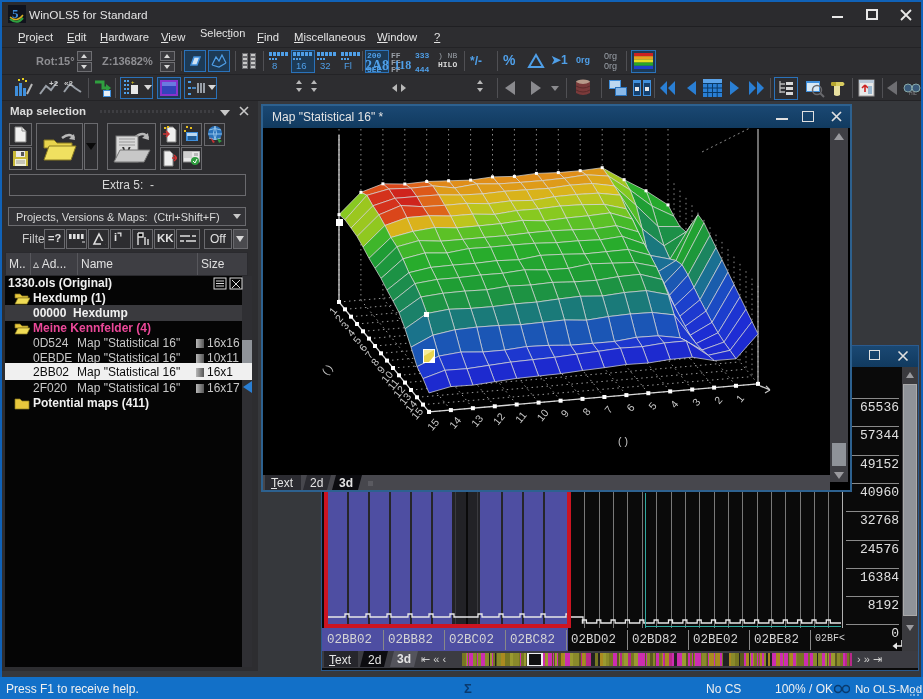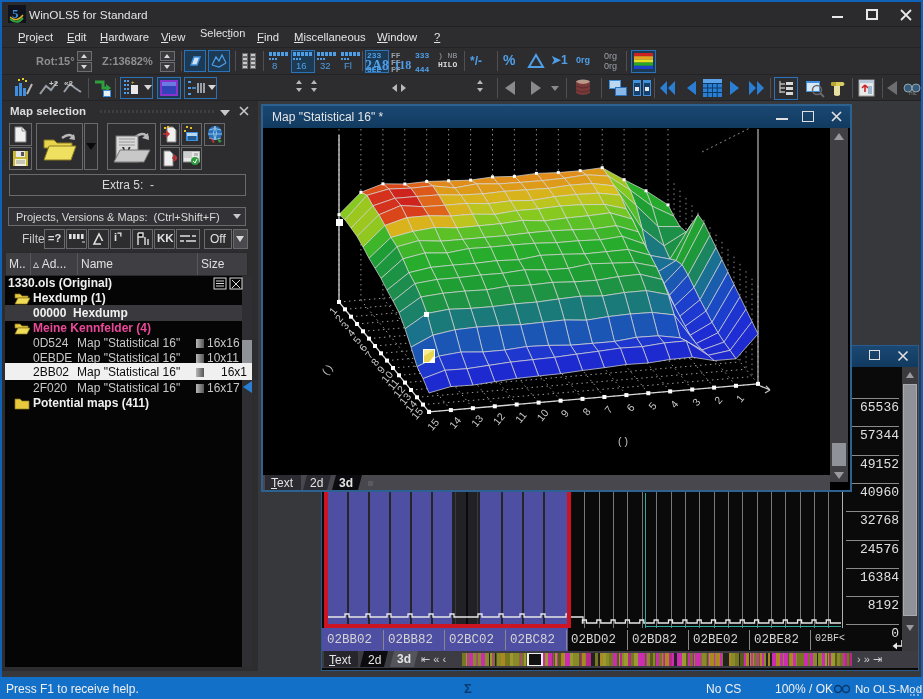--- a/index.html
+++ b/index.html
@@ -120,21 +120,21 @@
       <rect x="12" y="0" width="3" height="4"></rect>
       <rect x="16" y="0" width="3" height="4"></rect>
 <rect x="0" y="6" width="2" height="2"></rect>
       <rect x="3" y="6" width="2" height="2"></rect>
       <rect x="6" y="6" width="2" height="2"></rect>
     </g>
   </svg>
 <div class="abs" style="left:344px;top:60px;font-size:9.5px;color:#4f9fe8">Fl</div>
 <div class="abs" style="left:362px;top:51px;width:1px;height:20px;background:#505054"></div>
 <div class="abs" style="left:365px;top:50px;width:24px;height:23px;border:1px solid #2a72ba;background:#1d3a55"></div>
-<div class="abs" style="left:367px;top:51px;font-size:8px;font-weight:bold;color:#4f9fe8;font-family:Liberation Mono,monospace">233</div>
+<div class="abs" style="left:367px;top:51px;font-size:8px;font-weight:bold;color:#4f9fe8;font-family:Liberation Mono,monospace">200</div>
 <div class="abs" style="left:365px;top:58px;font-size:14px;font-weight:bold;color:#4f9fe8;font-family:Liberation Serif, serif">2A8</div>
 <div class="abs" style="left:367px;top:65px;font-size:8px;font-weight:bold;color:#4f9fe8;font-family:Liberation Mono,monospace">3EE</div>
 <div class="abs" style="left:391px;top:51px;font-size:8px;font-weight:bold;color:#9aa0a8;font-family:Liberation Mono,monospace">FF</div>
 <div class="abs" style="left:391px;top:58px;font-size:8px;font-weight:bold;color:#9aa0a8;font-family:Liberation Mono,monospace">FF</div>
 <div class="abs" style="left:391px;top:65px;font-size:8px;font-weight:bold;color:#9aa0a8;font-family:Liberation Mono,monospace">FF</div>
 <div class="abs" style="left:415px;top:51px;font-size:8px;font-weight:bold;color:#4f9fe8;font-family:Liberation Mono,monospace">333</div>
 <div class="abs" style="left:394px;top:58px;font-size:12px;font-weight:bold;color:#4f9fe8;font-family:Liberation Serif, serif">118</div>
 <div class="abs" style="left:415px;top:65px;font-size:8px;font-weight:bold;color:#4f9fe8;font-family:Liberation Mono,monospace">444</div>
 <div class="abs" style="left:438px;top:51px;font-size:8px;color:#9aa0a8;font-family:Liberation Mono,monospace">)&nbsp;NB</div>
 <div class="abs" style="left:438px;top:60px;font-size:8px;font-weight:bold;color:#d8d8d8;font-family:Liberation Mono,monospace">HILO</div>
@@ -474,21 +474,21 @@
 <div class="abs" style="left:196px;top:339px;width:8px;height:9px;background:linear-gradient(90deg,#b8b8b8,#555)"></div>
 <div class="abs txt" style="left:207px;top:336px;color:#c8c8c8">16x16</div>
 <div class="abs txt" style="left:33px;top:351px;color:#c8c8c8">0EBDE</div>
 <div class="abs txt" style="left:77px;top:351px;color:#c8c8c8">Map "Statistical 16"</div>
 <div class="abs" style="left:196px;top:354px;width:8px;height:9px;background:linear-gradient(90deg,#b8b8b8,#555)"></div>
 <div class="abs txt" style="left:207px;top:351px;color:#c8c8c8">10x11</div>
 <div class="abs" style="left:5px;top:363px;width:247px;height:17px;background:#f0f0f0"></div>
 <div class="abs txt" style="left:33px;top:365px;color:#0a0a0a">2BB02</div>
 <div class="abs txt" style="left:77px;top:365px;color:#0a0a0a">Map "Statistical 16"</div>
 <div class="abs" style="left:196px;top:368px;width:8px;height:9px;background:linear-gradient(90deg,#b8b8b8,#555)"></div>
-<div class="abs txt" style="left:221px;top:365px;color:#0a0a0a">16x1</div>
+<div class="abs txt" style="left:207px;top:365px;color:#0a0a0a">16x1</div>
 <div class="abs txt" style="left:33px;top:381px;color:#c8c8c8">2F020</div>
 <div class="abs txt" style="left:77px;top:381px;color:#c8c8c8">Map "Statistical 16"</div>
 <div class="abs" style="left:196px;top:384px;width:8px;height:9px;background:linear-gradient(90deg,#b8b8b8,#555)"></div>
 <div class="abs txt" style="left:207px;top:381px;color:#c8c8c8">16x17</div>
 <svg class="abs" style="left:14px;top:397px" width="16" height="13" viewBox="0 0 16 13">
 <path d="M1 2 H6 L8 4 H15 V12 H1 Z" fill="#e8c83d" stroke="#8a7a20" stroke-width="0.7"></path>
   </svg>
 <div class="abs txt" style="left:33px;top:396px;font-weight:bold;color:#f0f0f0">Potential maps (411)</div>
 <div class="abs" style="left:321px;top:345px;width:598px;height:326px;background:#0a0a0a;border:1px solid #2a5a8e"></div>
 <div class="abs" style="left:322px;top:346px;width:596px;height:21px;background:linear-gradient(180deg,#1a4873,#113a5f)"></div>

